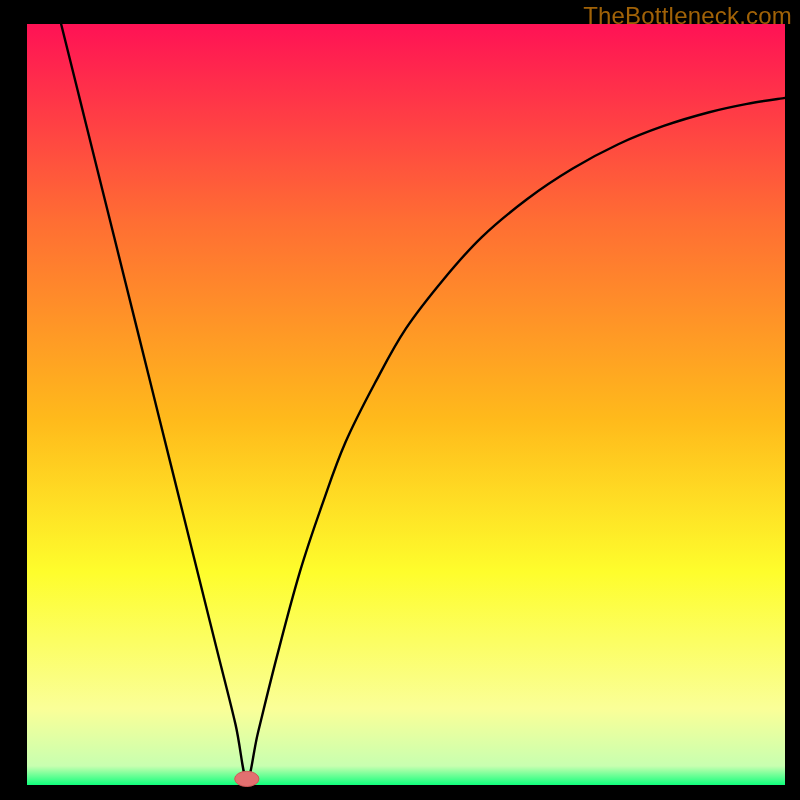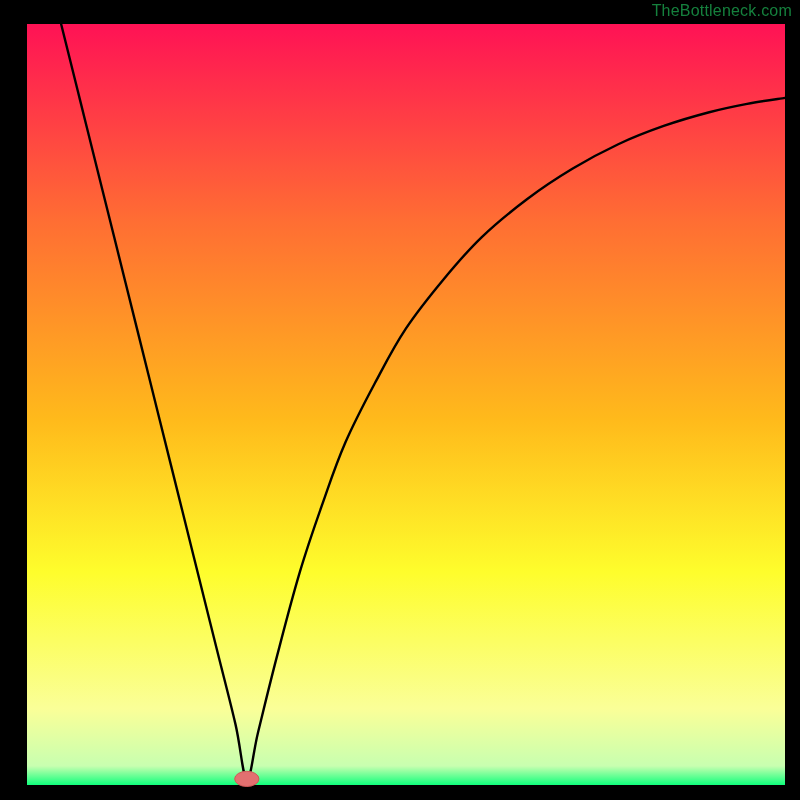--- a/index.html
+++ b/index.html
@@ -18,23 +18,23 @@
   }
   svg.chart {
     display: block;
     width: 800px;
     height: 800px;
   }
   .watermark {
     position: absolute;
     top: 2px;
     right: 8px;
-    font-size: 16px;
+    font-size: 24px;
     font-weight: 500;
-    color: #15803d;
+    color: #a16207;
     letter-spacing: 0.2px;
     user-select: none;
     pointer-events: none;
   }
 </style>
 </head>
 <body>
 
 <div class="container">
   <svg class="chart" viewBox="0 0 800 800">

